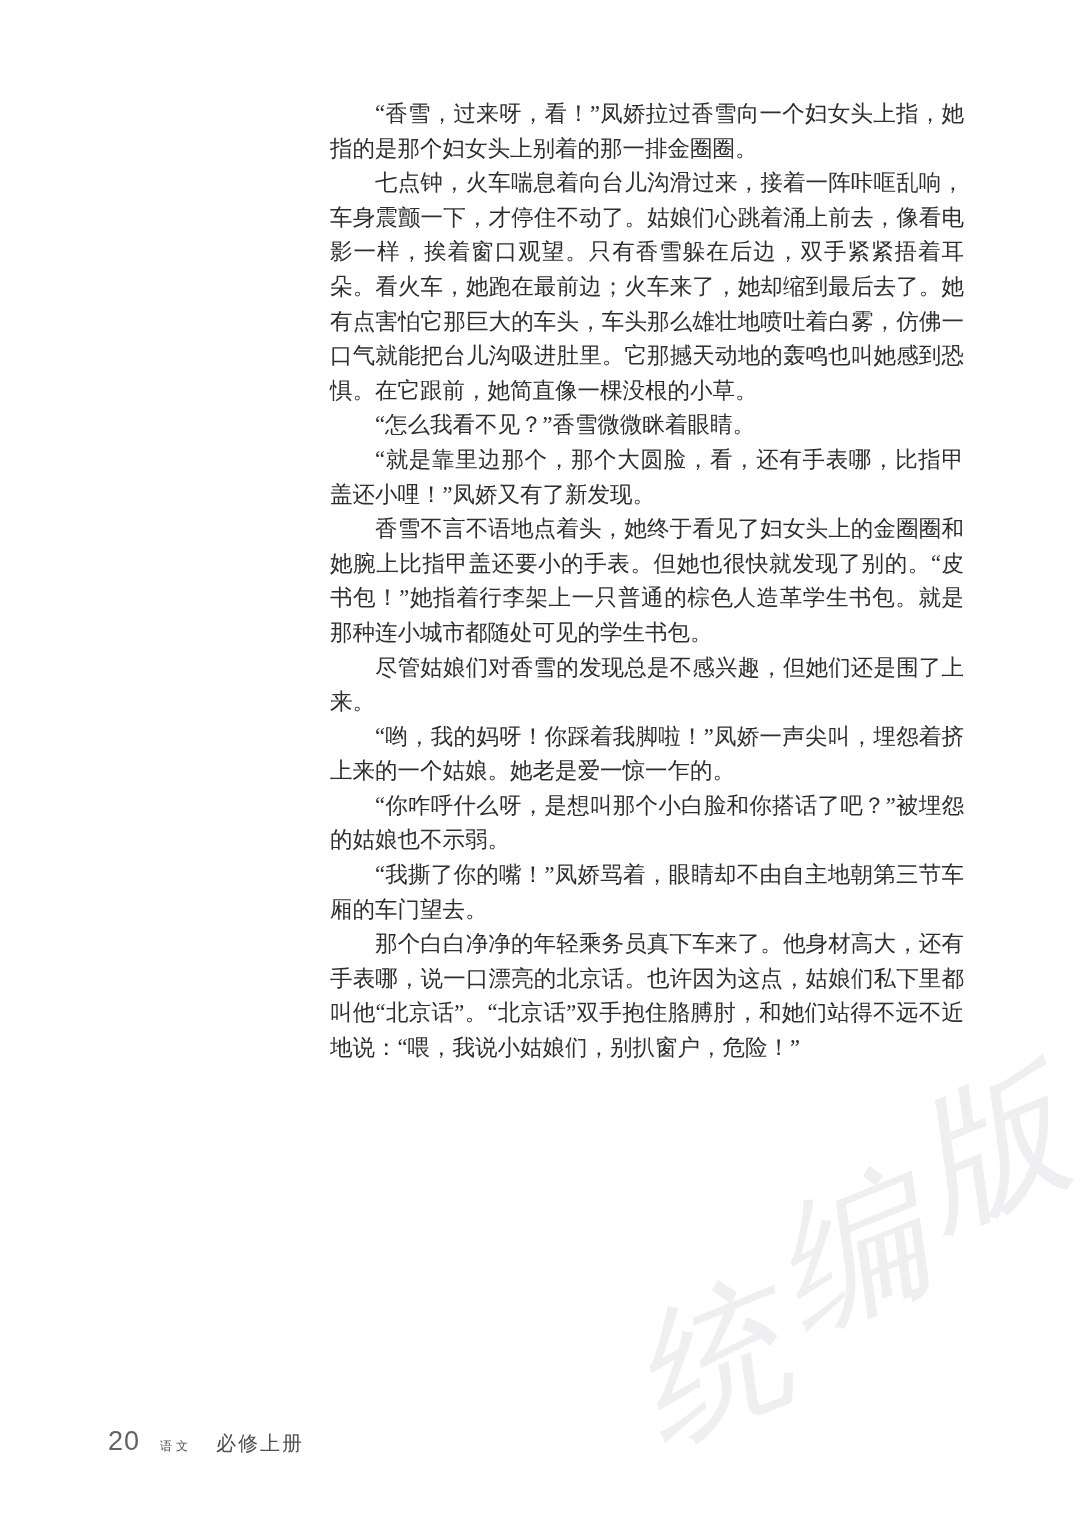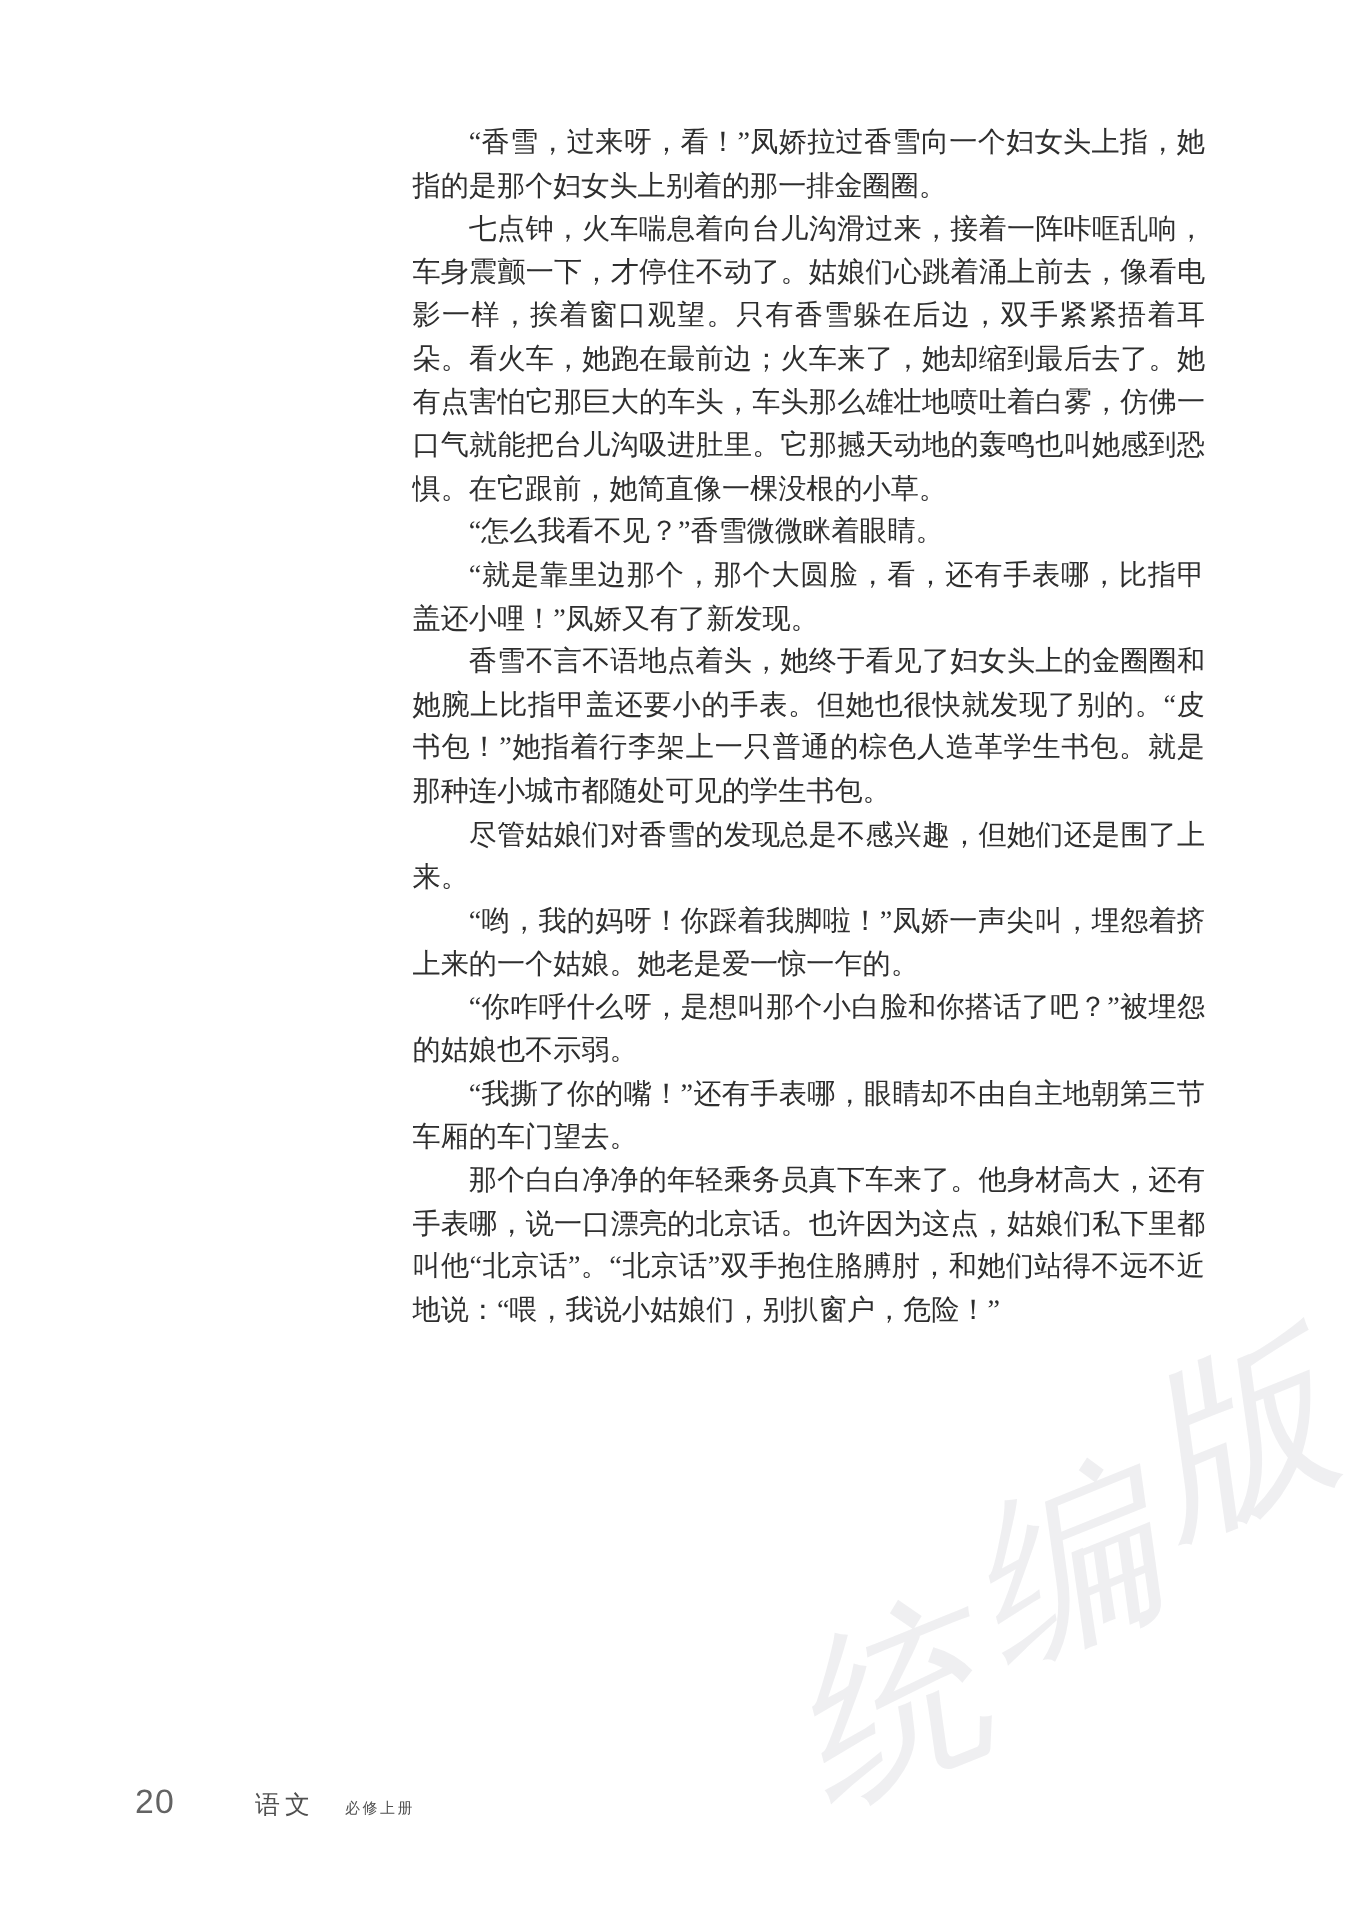--- a/index.html
+++ b/index.html
@@ -59,28 +59,28 @@
     align-items: baseline;
     color: #595959;
   }
   .page-number {
     font-family: "Liberation Sans", "DejaVu Sans", sans-serif;
     font-size: 27px;
     color: #636363;
     letter-spacing: 1px;
   }
   .footer-subject {
-    margin-left: 64px;
-    font-size: 20px;
+    margin-left: 20px;
+    font-size: 12px;
     color: #4f4f4f;
     letter-spacing: 4px;
   }
   .footer-volume {
     margin-left: 24px;
-    font-size: 12px;
+    font-size: 20px;
     color: #4f4f4f;
     letter-spacing: 2px;
   }
 </style>
 </head>
 <body>
 
 <div class="page">
 
   <div class="watermark">
@@ -91,21 +91,21 @@
 
   <div class="text-block">
       <p class="para indent">“香雪，过来呀，看！”凤娇拉过香雪向一个妇女头上指，她指的是那个妇女头上别着的那一排金圈圈。</p>
       <p class="para indent">七点钟，火车喘息着向台儿沟滑过来，接着一阵咔哐乱响，车身震颤一下，才停住不动了。姑娘们心跳着涌上前去，像看电影一样，挨着窗口观望。只有香雪躲在后边，双手紧紧捂着耳朵。看火车，她跑在最前边；火车来了，她却缩到最后去了。她有点害怕它那巨大的车头，车头那么雄壮地喷吐着白雾，仿佛一口气就能把台儿沟吸进肚里。它那撼天动地的轰鸣也叫她感到恐惧。在它跟前，她简直像一棵没根的小草。</p>
       <p class="para indent">“怎么我看不见？”香雪微微眯着眼睛。</p>
       <p class="para indent">“就是靠里边那个，那个大圆脸，看，还有手表哪，比指甲盖还小哩！”凤娇又有了新发现。</p>
       <p class="para indent">香雪不言不语地点着头，她终于看见了妇女头上的金圈圈和她腕上比指甲盖还要小的手表。但她也很快就发现了别的。“皮书包！”她指着行李架上一只普通的棕色人造革学生书包。就是那种连小城市都随处可见的学生书包。</p>
       <p class="para indent">尽管姑娘们对香雪的发现总是不感兴趣，但她们还是围了上来。</p>
       <p class="para indent">“哟，我的妈呀！你踩着我脚啦！”凤娇一声尖叫，埋怨着挤上来的一个姑娘。她老是爱一惊一乍的。</p>
       <p class="para indent">“你咋呼什么呀，是想叫那个小白脸和你搭话了吧？”被埋怨的姑娘也不示弱。</p>
-      <p class="para indent">“我撕了你的嘴！”还有手表哪，眼睛却不由自主地朝第三节车厢的车门望去。</p>
+      <p class="para indent">“我撕了你的嘴！”凤娇骂着，眼睛却不由自主地朝第三节车厢的车门望去。</p>
       <p class="para indent">那个白白净净的年轻乘务员真下车来了。他身材高大，还有手表哪，说一口漂亮的北京话。也许因为这点，姑娘们私下里都叫他“北京话”。“北京话”双手抱住胳膊肘，和她们站得不远不近地说：“喂，我说小姑娘们，别扒窗户，危险！”</p>
     </div>
 
   <div class="footer">
     <span class="page-number">20</span>
     <span class="footer-subject">语文</span>
     <span class="footer-volume">必修上册</span>
   </div>
 
 </div>

